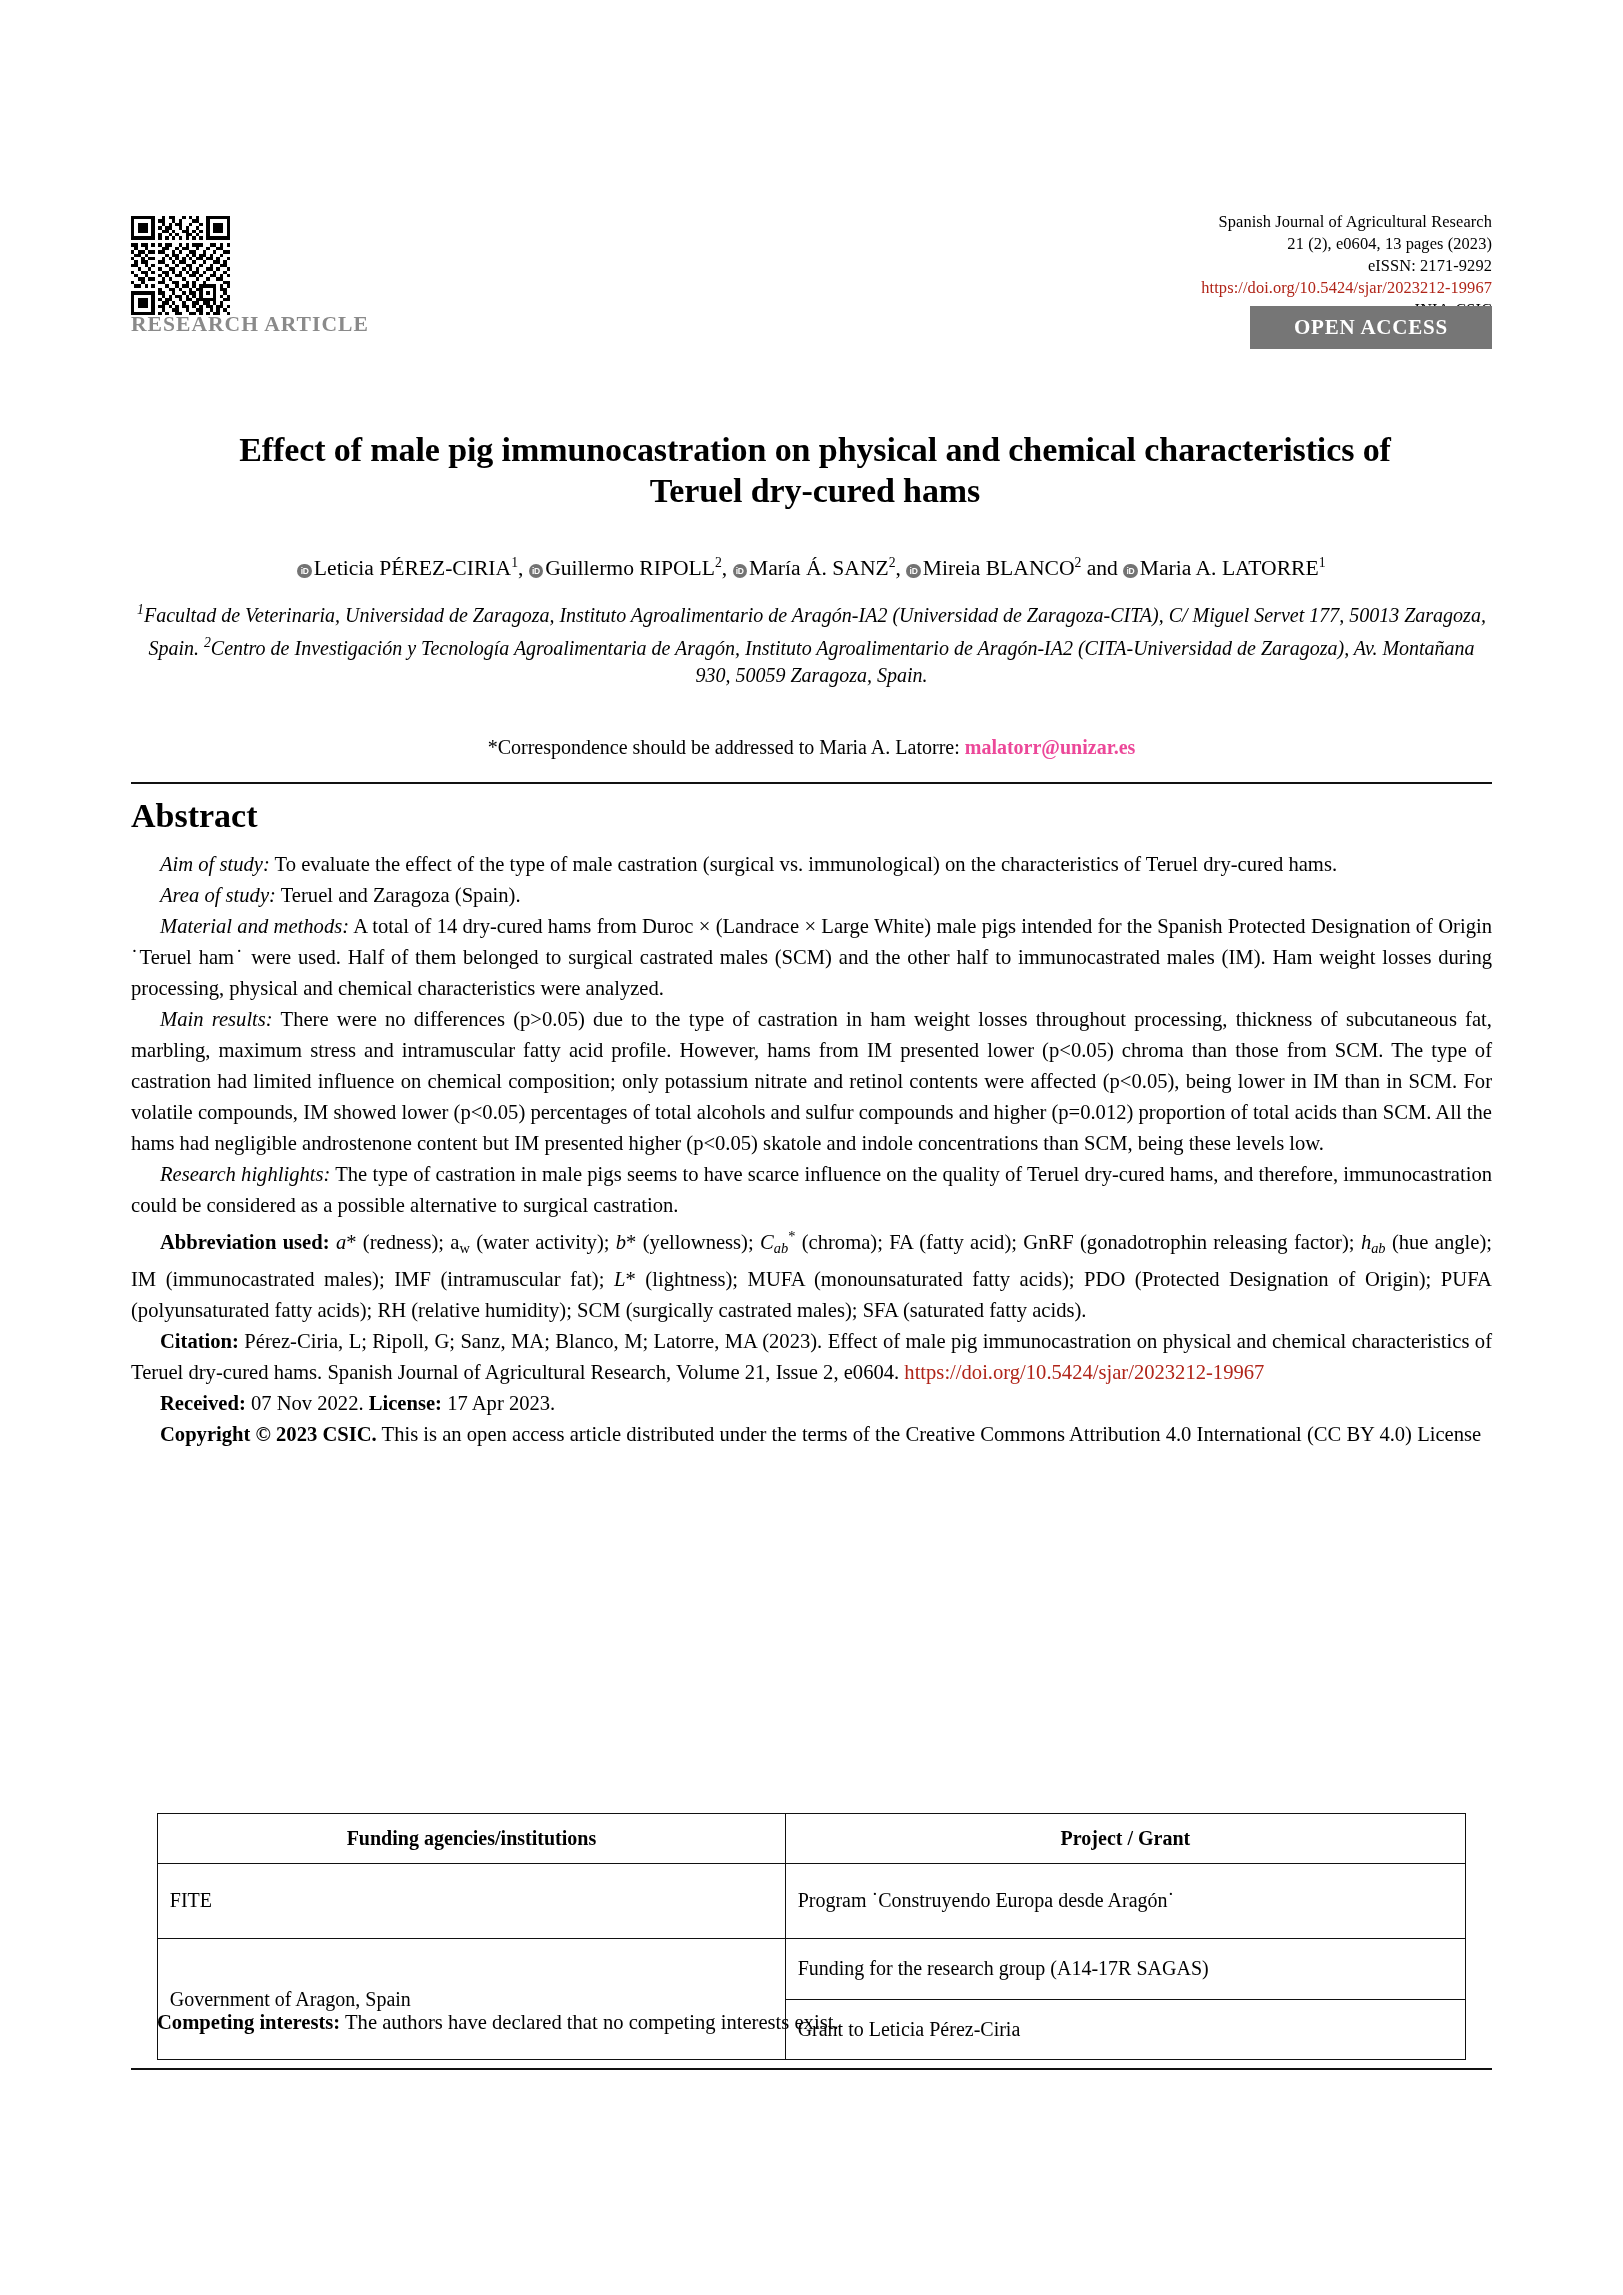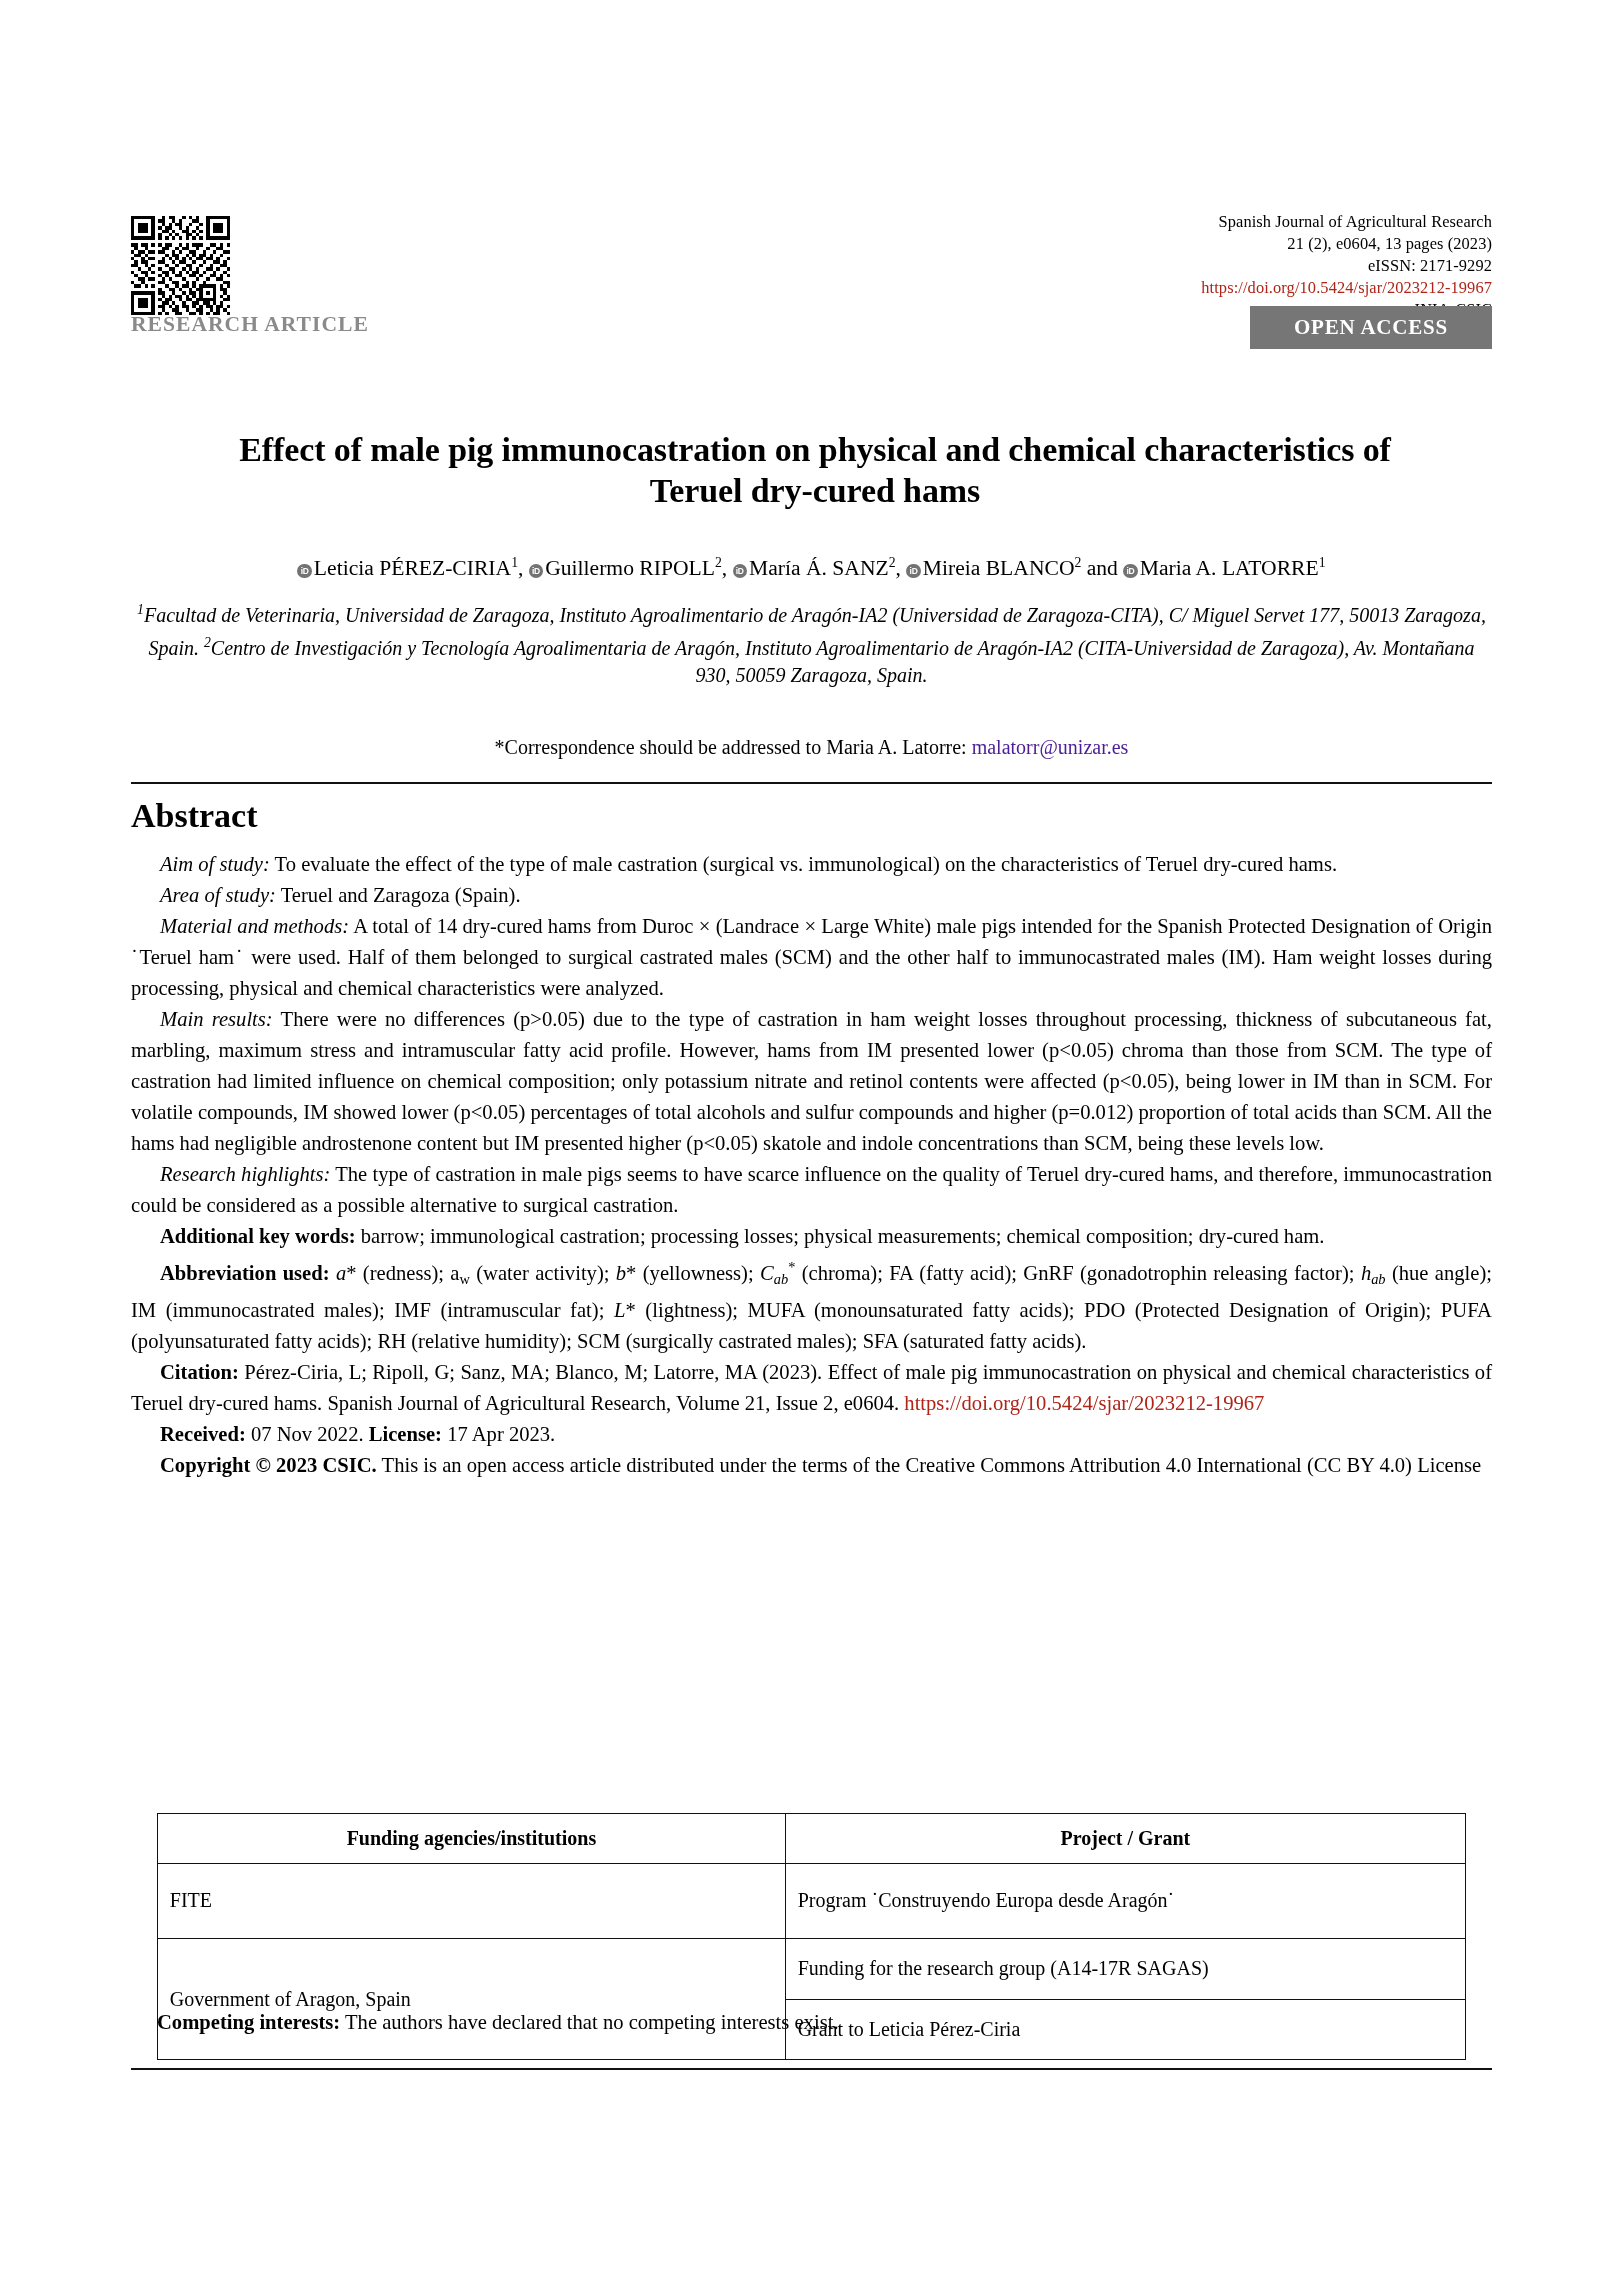--- a/index.html
+++ b/index.html
@@ -143,21 +143,21 @@
 
   
   .correspondence {
     position: absolute;
     left: 131px;
     top: 736px;
     width: 1361px;
     text-align: center;
     font-size: 20px;
   }
-  .correspondence .mail { color: #4c1d95; }
+  .correspondence .mail { color: #ec4899; font-weight: bold; }
 
   
   .rule {
     position: absolute;
     left: 131px;
     width: 1361px;
     height: 0;
     border-top: 2.6px solid #111111;
   }
   .rule-top  { top: 782px; }
@@ -549,23 +549,20 @@
     <p>
       <i>Material and methods:</i><span> A total of 14 dry-cured hams from Duroc × (Landrace × Large White) male pigs intended for the Spanish Protected Designation of Origin ˙Teruel ham˙ were used. Half of them belonged to surgical castrated males (SCM) and the other half to immunocastrated males (IM). Ham weight losses during processing, physical and chemical characteristics were analyzed.</span>
     </p>
     <p>
       <i>Main results:</i><span> There were no differences (p&gt;0.05) due to the type of castration in ham weight losses throughout processing, thickness of subcutaneous fat, marbling, maximum stress and intramuscular fatty acid profile. However, hams from IM presented lower (p&lt;0.05) chroma than those from SCM. The type of castration had limited influence on chemical composition; only potassium nitrate and retinol contents were affected (p&lt;0.05), being lower in IM than in SCM. For volatile compounds, IM showed lower (p&lt;0.05) percentages of total alcohols and sulfur compounds and higher (p=0.012) proportion of total acids than SCM. All the hams had negligible androstenone content but IM presented higher (p&lt;0.05) skatole and indole concentrations than SCM, being these levels low.</span>
     </p>
     <p>
       <i>Research highlights:</i><span> The type of castration in male pigs seems to have scarce influence on the quality of Teruel dry-cured hams, and therefore, immunocastration could be considered as a possible alternative to surgical castration.</span>
     </p>
     <p>
-      <b>Additional key words:</b><span> barrow; immunological castration; processing losses; physical measurements; chemical composition; dry-cured ham.</span>
-    </p>
-    <p>
       <b>Abbreviation used:</b><span id="abbrev-rich"> <i>a</i>* (redness); a<sub>w</sub> (water activity); <i>b</i>* (yellowness); <i>C</i><sub><i>ab</i></sub><sup>*</sup> (chroma); FA (fatty acid); GnRF (gonadotrophin releasing factor); <i>h</i><sub><i>ab</i></sub> (hue angle); IM (immunocastrated males); IMF (intramuscular fat); <i>L</i>* (lightness); MUFA (monounsaturated fatty acids); PDO (Protected Designation of Origin); PUFA (polyunsaturated fatty acids); RH (relative humidity); SCM (surgically castrated males); SFA (saturated fatty acids).</span>
     </p>
     <p>
       <b>Citation:</b><span> Pérez-Ciria, L; Ripoll, G; Sanz, MA; Blanco, M; Latorre, MA (2023). Effect of male pig immunocastration on physical and chemical characteristics of Teruel dry-cured hams. Spanish Journal of Agricultural Research, Volume 21, Issue 2, e0604. </span><span class="doi">https://doi.org/10.5424/sjar/2023212-19967</span>
     </p>
     <p>
       <b>Received:</b><span> 07 Nov 2022. </span><b>License:</b><span> 17 Apr 2023.</span>
     </p>
     <p>
       <b>Copyright © 2023 CSIC.</b><span> This is an open access article distributed under the terms of the Creative Commons Attribution 4.0 International (CC BY 4.0) License</span>

